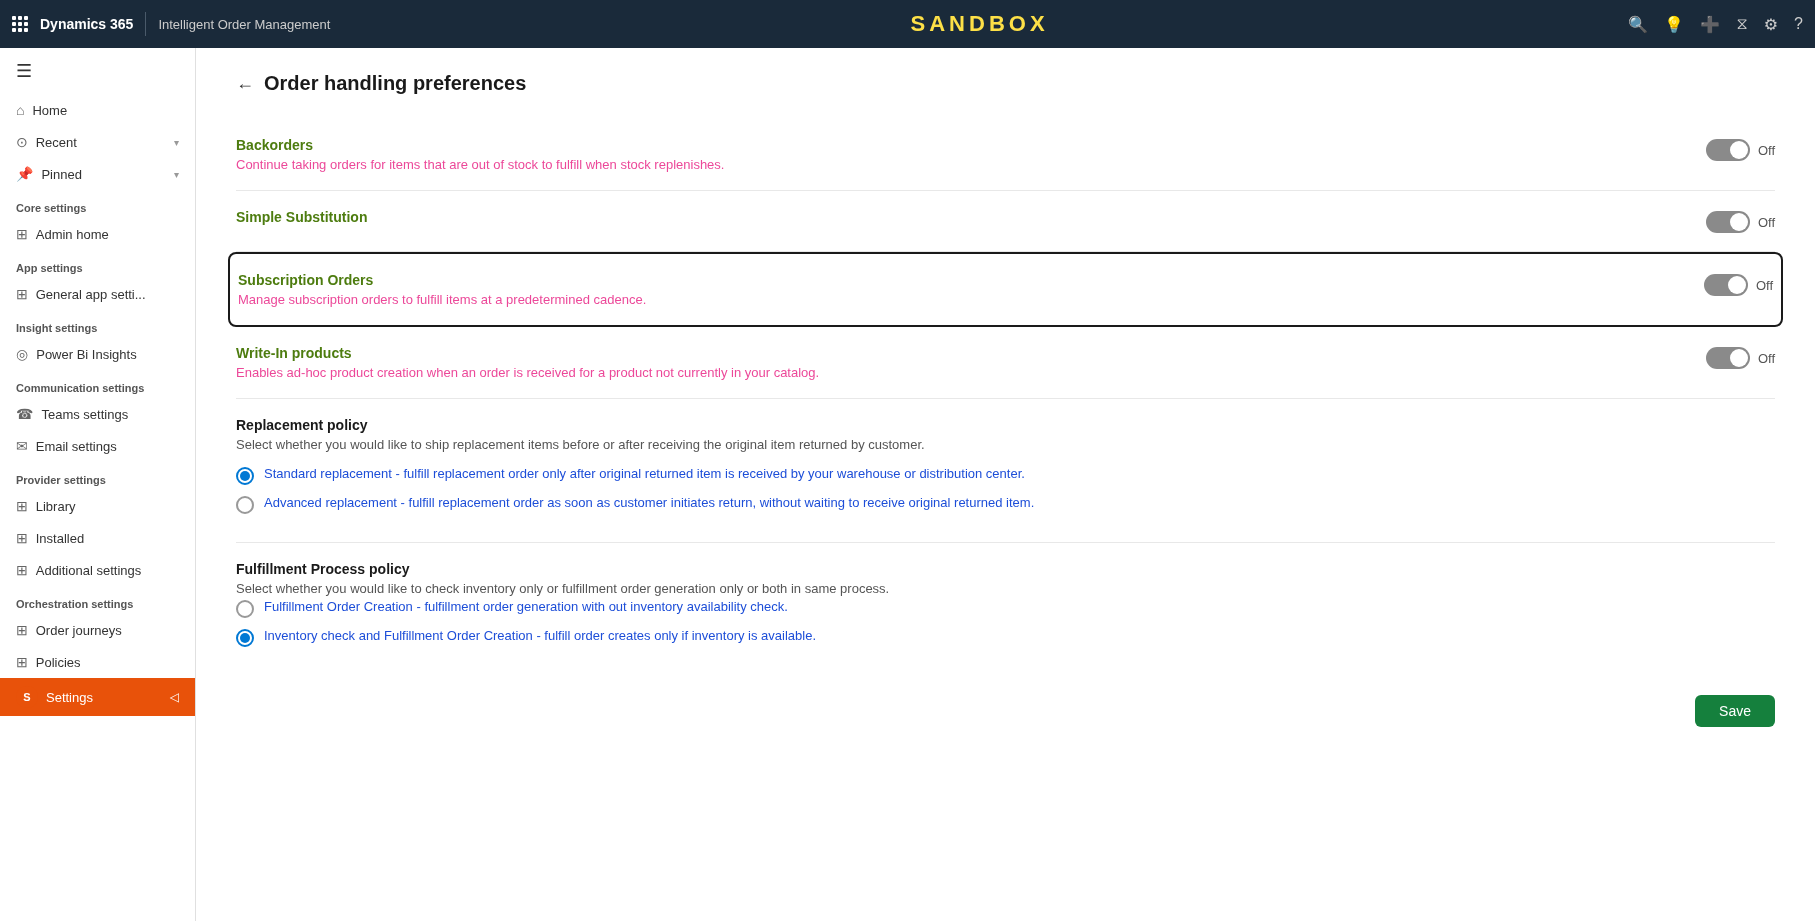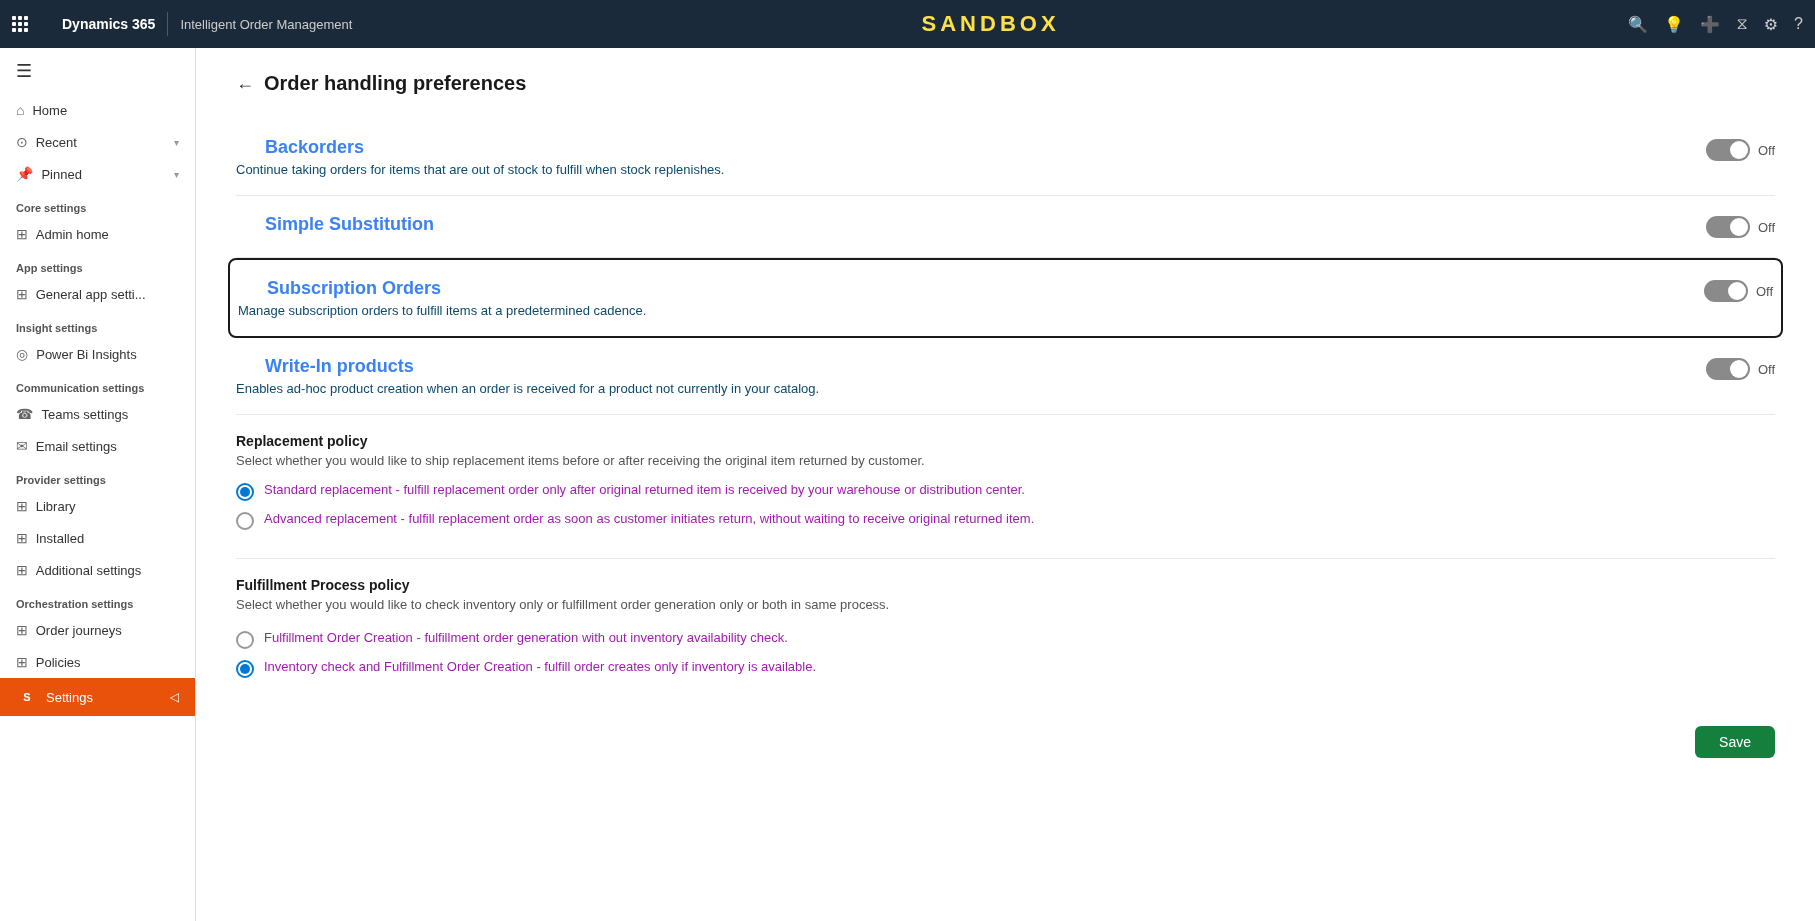--- a/index.html
+++ b/index.html
@@ -9,21 +9,21 @@
     .topnav {
       background: #1a2a3a;
       height: 48px;
       display: flex;
       align-items: center;
       padding: 0 12px;
       color: white;
       flex-shrink: 0;
     }
     .topnav-left { display: flex; align-items: center; gap: 12px; }
-    .topnav-brand { font-size: 14px; font-weight: 600; color: white; margin-left: 22px; }
+    .topnav-brand { font-size: 14px; font-weight: 600; color: white; }
     .topnav-divider { width: 1px; height: 24px; background: #4a5a6a; }
     .topnav-app { font-size: 13px; color: #ccc; }
     .topnav-center { flex: 1; text-align: center; font-size: 22px; font-weight: 700; letter-spacing: 4px; color: #fde047; }
     .topnav-right { display: flex; align-items: center; gap: 16px; }
     .topnav-icon { color: #ccc; font-size: 16px; cursor: pointer; }
     .grid-icon { display: grid; grid-template-columns: 1fr 1fr 1fr; gap: 2px; width: 16px; height: 16px; }
     .grid-dot { background: white; border-radius: 1px; }
 
     
     .main-layout { display: flex; flex: 1; overflow: hidden; }
@@ -87,22 +87,22 @@
 
     
     .setting-row {
       border-bottom: 1px solid #e8e8e8;
       padding: 18px 0;
     }
     .setting-row-inner {
       display: flex; align-items: flex-start; justify-content: space-between;
     }
     .setting-info { flex: 1; }
-    .setting-name { font-size: 18px; font-weight: 600; color: #3b82f6; margin-bottom: 4px; margin-left: 29px; }
-    .setting-desc { font-size: 13px; color: #0c4a6e; }
+    .setting-name { font-size: 14px; font-weight: 600; color: #4d7c0f; margin-bottom: 4px; }
+    .setting-desc { font-size: 13px; color: #ec4899; }
     .setting-toggle { display: flex; align-items: center; gap: 8px; margin-left: 20px; margin-top: 2px; }
     .toggle-track {
       width: 44px; height: 22px; border-radius: 11px;
       background: #8a8a8a; position: relative; cursor: pointer;
     }
     .toggle-thumb {
       width: 18px; height: 18px; border-radius: 50%; background: white;
       position: absolute; top: 2px; right: 2px; transition: left 0.2s;
     }
     .toggle-label { font-size: 13px; color: #555; }
@@ -128,25 +128,25 @@
       border: 2px solid #0078d4; background: white;
       position: relative;
     }
     .radio-btn.selected::after {
       content: '';
       width: 10px; height: 10px; border-radius: 50%;
       background: #0078d4;
       position: absolute; top: 50%; left: 50%;
       transform: translate(-50%, -50%);
     }
-    .radio-text { font-size: 13px; color: #a21caf; }
+    .radio-text { font-size: 13px; color: #1d4ed8; }
 
     .fulfillment-section { padding: 18px 0; }
     .fulfillment-section-title { font-size: 14px; font-weight: 600; color: #1a1a1a; margin-bottom: 4px; }
-    .fulfillment-section-desc { font-size: 13px; color: #555; margin-bottom: 18px; }
+    .fulfillment-section-desc { font-size: 13px; color: #555; margin-bottom: 3px; }
 
     .save-row {
       display: flex; justify-content: flex-end;
       padding: 20px 0 10px 0;
     }
     .save-btn {
       background: #15803d; color: white;
       border: none; padding: 8px 24px;
       font-size: 14px; border-radius: 6px;
       cursor: pointer;

